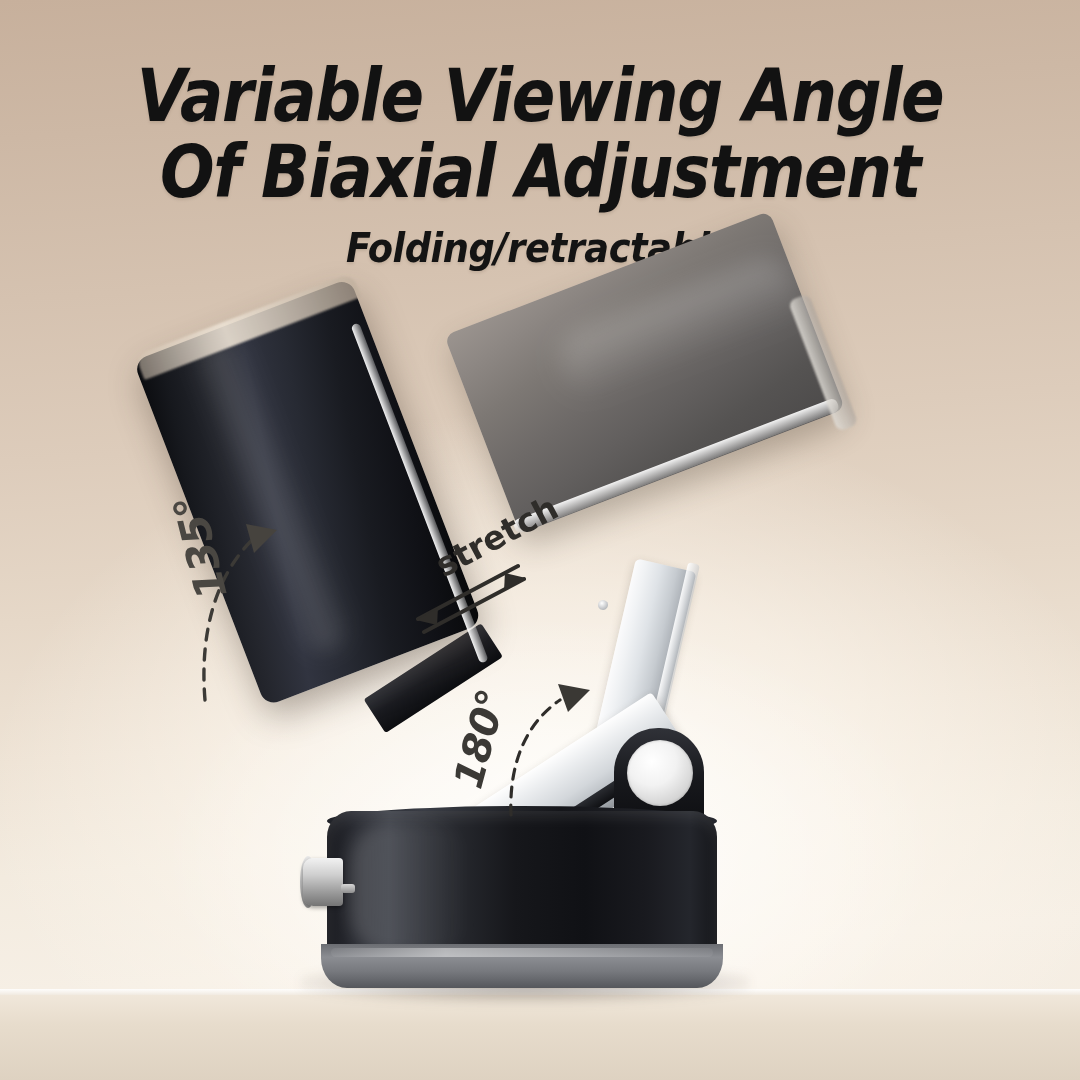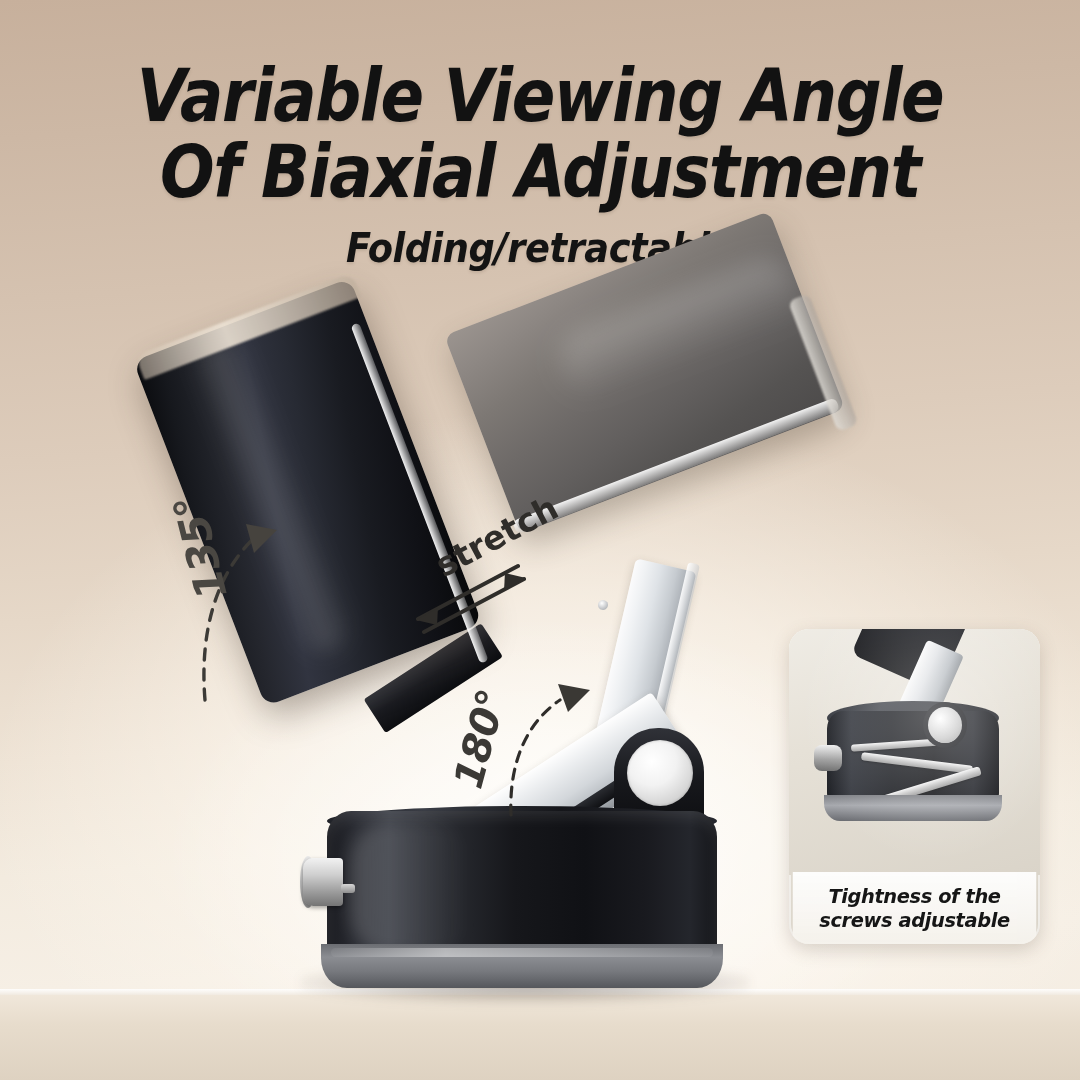--- a/index.html
+++ b/index.html
@@ -475,30 +475,14 @@
       <polygon points="416,620 438,608 437,625" fill="#2f2d2a"></polygon>
       <line x1="424" y1="632" x2="524" y2="579" stroke="#2f2d2a" stroke-width="4" stroke-linecap="round"></line>
       <polygon points="526,578 504,590 505,573" fill="#2f2d2a"></polygon>
     </g>
   </svg>
 
   <div class="ann ann-135">135°</div>
   <div class="ann ann-180">180°</div>
   <div class="ann ann-stretch">stretch</div>
 
-  <div class="inset">
-    <div class="inset-photo">
-      <div class="mini-head"></div>
-      <div class="mini-arm"></div>
-      <div class="mini-base-top"></div>
-      <div class="mini-base"></div>
-      <div class="mini-screw ms1"></div>
-      <div class="mini-screw ms2"></div>
-      <div class="mini-screw ms3"></div>
-      <div class="mini-hinge"></div>
-      <div class="mini-knob"></div>
-      <div class="mini-base-rim"></div>
-      <div class="mini-glow"></div>
-    </div>
-    <div class="inset-caption">Tightness of the screws adjustable</div>
-  </div>
 
 </div>
 
 </body></html>

